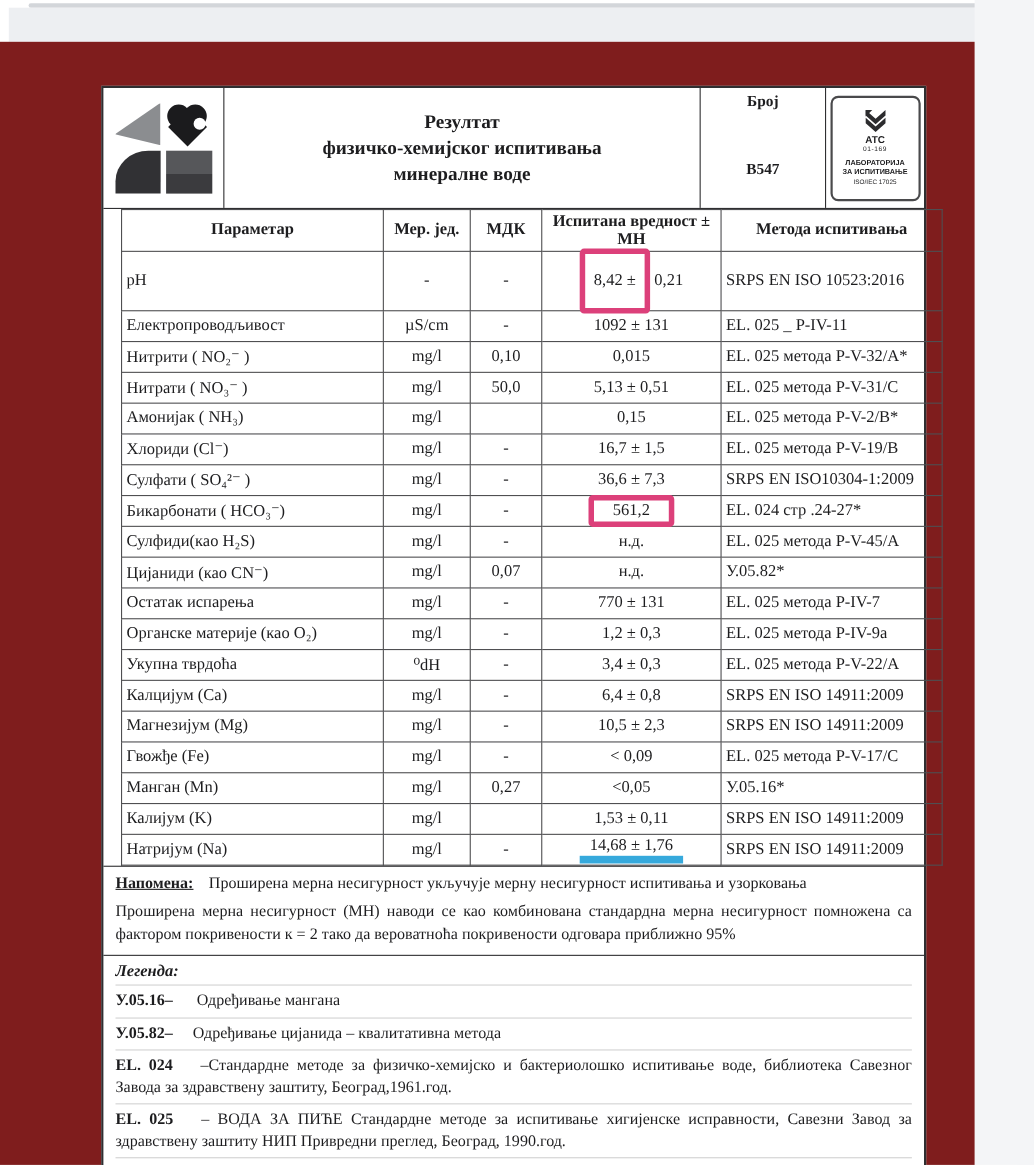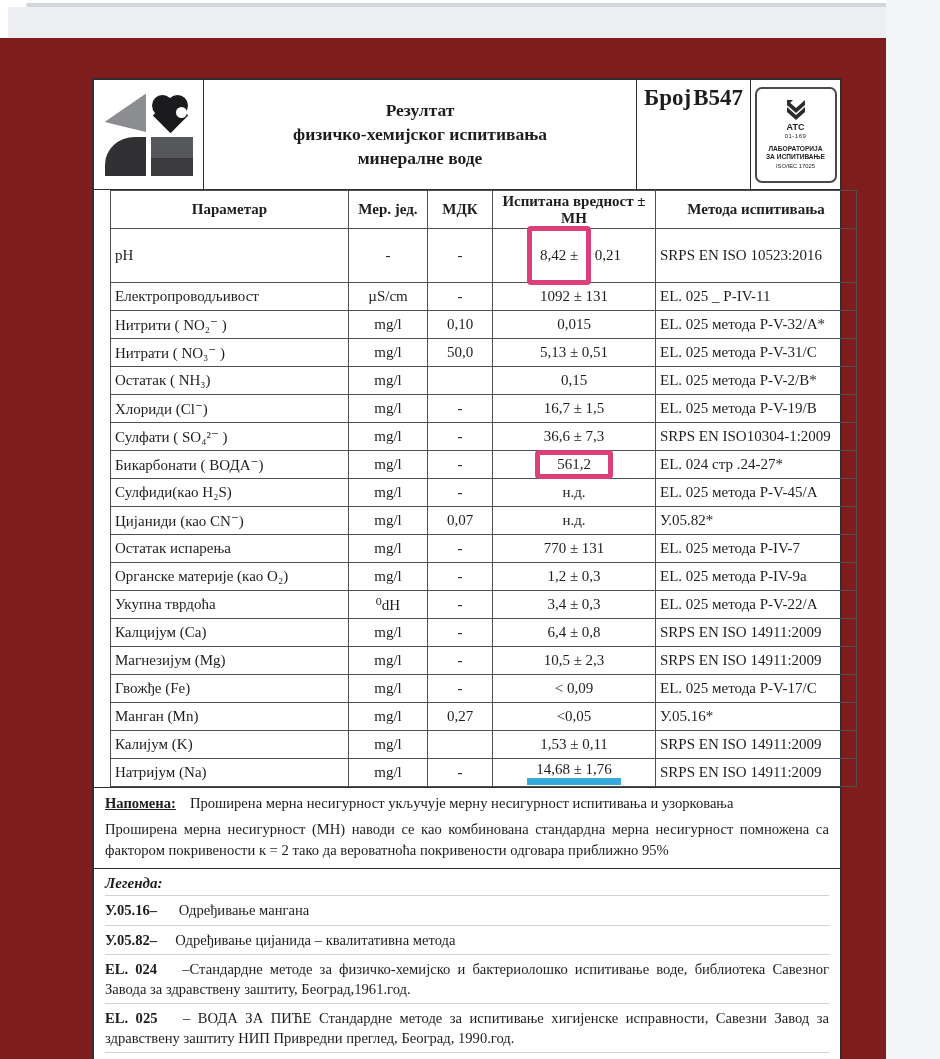--- a/index.html
+++ b/index.html
@@ -25,22 +25,22 @@
   .shape-tri { background:#8b8d90; clip-path:polygon(100% 0, 100% 100%, 0 74%); }
   .shape-heart { position:relative; }
   .shape-heart i { position:absolute; width:21px; height:21px; border-radius:50%; background:#1b1b1d; top:1px; }
   .shape-heart i.l { left:1px; } .shape-heart i.r { left:16px; }
   .shape-heart u { position:absolute; width:25px; height:25px; background:#1b1b1d; transform:rotate(45deg); top:9px; left:7px; }
   .shape-heart s { position:absolute; width:11px; height:11px; border-radius:50%; background:#fff; top:13px; left:25px; }
   .shape-qcirc { background:#313134; border-radius:72% 0 0 0; }
   .shape-square { background:linear-gradient(#56575a 55%, #3b3b3e 55%); }
   .cell-title { display:flex; flex-direction:column; align-items:center; justify-content:center; gap:3px;
     font-weight:bold; font-size:17.5px; text-align:center; }
-  .cell-number { padding:5px 7px; display:flex; flex-direction:row; justify-content:space-between; height:100%;
-    font-weight:bold; font-size:23px; padding-bottom:26px; }
+  .cell-number { padding:5px 7px; display:flex; flex-direction:column; justify-content:space-between; height:100%;
+    font-weight:bold; font-size:14px; padding-bottom:26px;text-align:center; }
   .cell-badge { display:flex; align-items:center; justify-content:center; }
   .ats-badge { width:82px; height:96px; border:2px solid #4a4a4c; border-radius:7px; display:flex; flex-direction:column;
     align-items:center; justify-content:center; gap:1px; padding:4px 2px; }
   .ats-badge .org { font-family:"Liberation Sans", sans-serif; font-weight:bold; font-size:9px; }
   .ats-badge .code { font-family:"Liberation Sans", sans-serif; font-size:6px; letter-spacing:.5px; margin-bottom:5px; }
   .ats-badge .lab { font-family:"Liberation Sans", sans-serif; font-weight:bold; font-size:6.6px; line-height:1.25; text-align:center; }
   .ats-badge .std { font-family:"Liberation Sans", sans-serif; font-size:5.8px; margin-top:1px; }
 
   
   table.results { width:100%; border-collapse:collapse; table-layout:fixed;margin-left:16px; }
@@ -162,42 +162,42 @@
     <td class="c-method">EL. 025 метода P-V-32/A*</td>
   </tr>
             <tr>
     <td class="c-param">Нитрати ( NO₃⁻ )</td>
     <td class="c-unit">mg/l</td>
     <td class="c-mdk">50,0</td>
     <td class="c-val">5,13 ± 0,51</td>
     <td class="c-method">EL. 025 метода P-V-31/C</td>
   </tr>
             <tr>
-    <td class="c-param">Остатак  ( NH₃)</td>
+    <td class="c-param">Амонијак  ( NH₃)</td>
     <td class="c-unit">mg/l</td>
     <td class="c-mdk"></td>
     <td class="c-val">0,15</td>
     <td class="c-method">EL. 025 метода P-V-2/B*</td>
   </tr>
             <tr>
     <td class="c-param">Хлориди (Cl⁻)</td>
     <td class="c-unit">mg/l</td>
     <td class="c-mdk">-</td>
     <td class="c-val">16,7 ± 1,5</td>
     <td class="c-method">EL. 025 метода P-V-19/B</td>
   </tr>
             <tr>
     <td class="c-param">Сулфати ( SO₄²⁻ )</td>
     <td class="c-unit">mg/l</td>
     <td class="c-mdk">-</td>
     <td class="c-val">36,6 ± 7,3</td>
     <td class="c-method">SRPS EN ISO10304-1:2009</td>
   </tr>
             <tr>
-    <td class="c-param">Бикарбонати ( ВОДА⁻)</td>
+    <td class="c-param">Бикарбонати ( HCO₃⁻)</td>
     <td class="c-unit">mg/l</td>
     <td class="c-mdk">-</td>
     <td class="c-val"><span class="pink-box wide">561,2</span></td>
     <td class="c-method">EL. 024  стр .24-27*</td>
   </tr>
             <tr>
     <td class="c-param">Сулфиди(као H₂S)</td>
     <td class="c-unit">mg/l</td>
     <td class="c-mdk">-</td>
     <td class="c-val">н.д.</td>

